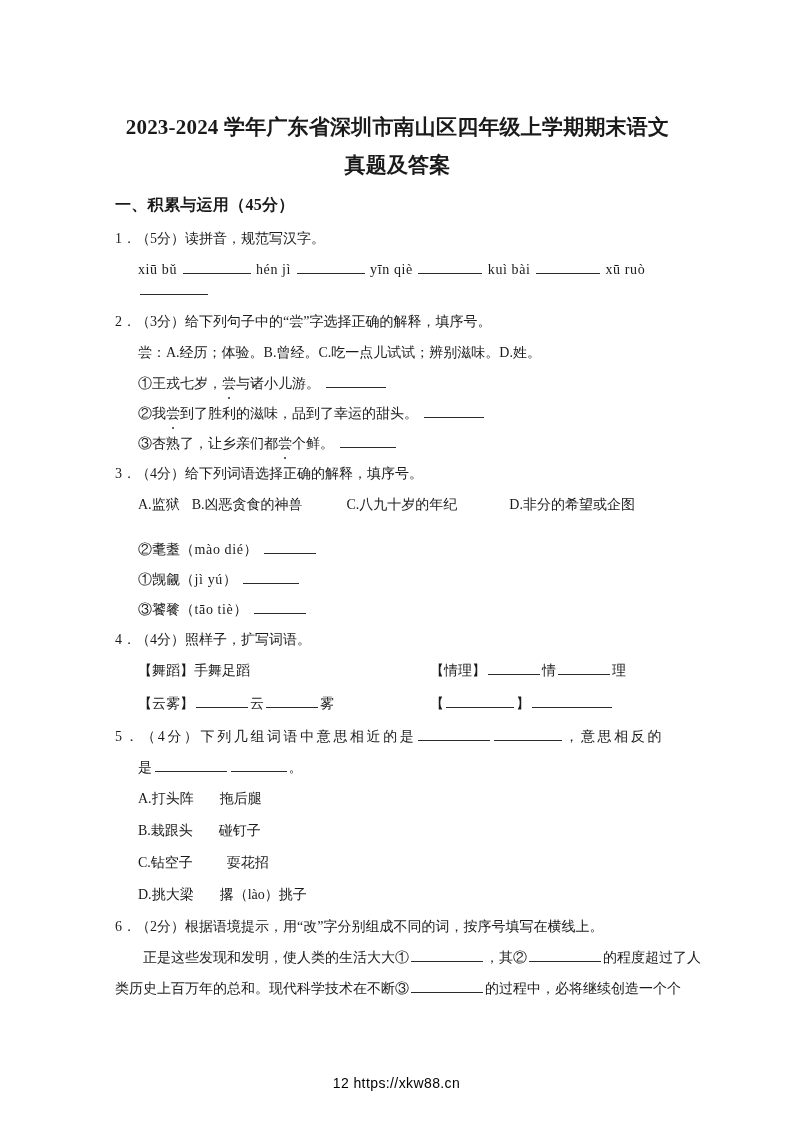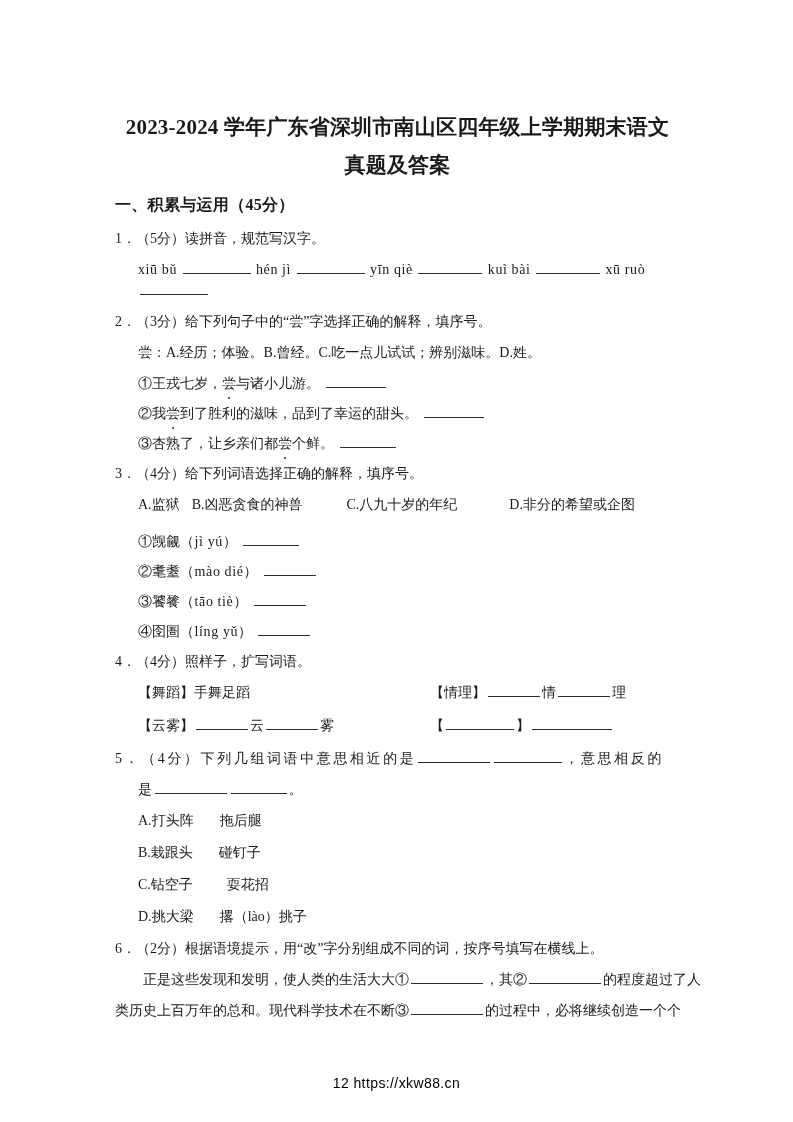--- a/index.html
+++ b/index.html
@@ -126,21 +126,21 @@
   .opt-row {
     padding-left: 23px;
     margin: 0 0 11px 0;
   }
   .opt-key { display: inline-block; }
   .opt-gap-1 { display: inline-block; width: 26px; }
   .opt-gap-2 { display: inline-block; width: 34px; }
 
   .q3-opts {
     padding-left: 23px;
-    margin: 0 0 16px 0;
+    margin: 0 0 24px 0;
     white-space: nowrap;
   }
   .q3-opts .sp-sm { display: inline-block; width: 12px; }
   .q3-opts .sp-lg { display: inline-block; width: 44px; }
   .q3-opts .sp-xl { display: inline-block; width: 52px; }
 
   .para-indent { text-indent: 28px; }
 
   
   .footer {
@@ -206,33 +206,29 @@
     </div>
 
     <div class="q">
       <div class="q-stem">3．（4分）给下列词语选择正确的解释，填序号。</div>
 
       <div class="q3-opts">
         <span>A.</span><span>监狱</span><span class="sp-sm"></span><span>B.</span><span>凶恶贪食的神兽</span><span class="sp-lg"></span><span>C.</span><span>八九十岁的年纪</span><span class="sp-xl"></span><span>D.</span><span>非分的希望或企图</span>
       </div>
 
       <div class="q-sub tight">
+        <span>②</span><span>耄耋</span><span class="py">（mào dié）</span>
+        <span class="blank bl-52"></span>
+      </div>
+      <div class="q-sub tight">
         <span>①</span><span>觊觎</span><span class="py">（jì yú）</span>
         <span class="blank bl-56"></span>
       </div>
       <div class="q-sub tight">
-        <span>②</span><span>耄耋</span><span class="py">（mào dié）</span>
-        <span class="blank bl-52"></span>
-      </div>
-      <div class="q-sub tight">
         <span>③</span><span>饕餮</span><span class="py">（tāo tiè）</span>
-        <span class="blank bl-52"></span>
-      </div>
-      <div class="q-sub tight">
-        <span>④</span><span>囹圄</span><span class="py">（líng yǔ）</span>
         <span class="blank bl-52"></span>
       </div>
     </div>
 
     <div class="q">
       <div class="q-stem">4．（4分）照样子，扩写词语。</div>
 
       <div class="row2">
         <div class="col-a">
           <span>【舞蹈】</span><span>手舞足蹈</span>

